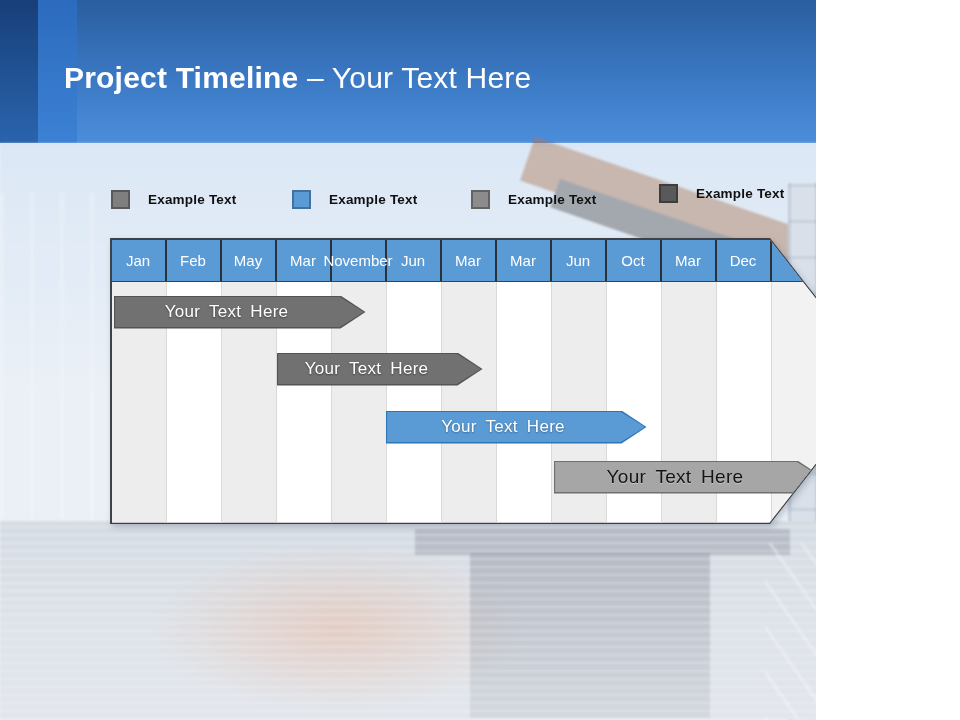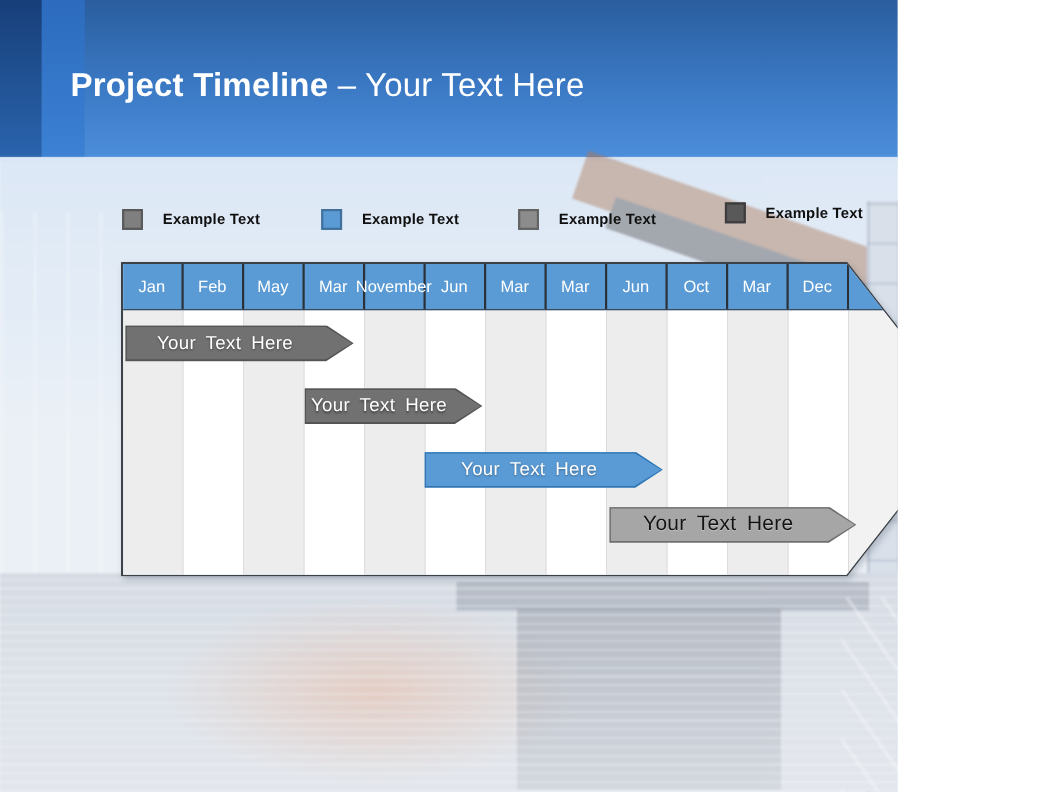--- a/index.html
+++ b/index.html
@@ -90,21 +90,21 @@
   .tl-month { width:55px; box-sizing:border-box; border-right:2px solid #2b3138;
     color:#ffffff; font-size:15px; display:flex; align-items:center; justify-content:center; }
   .tl-header-fill { flex:1; background:#5B9BD5; }
   .tl-cols { position:absolute; left:0; top:42px; bottom:0; width:100%; display:flex; }
   .tl-col { width:55px; box-sizing:border-box; border-right:1px solid #d9d9d9; background:#ffffff; }
   .tl-col.odd { background:#ededed; }
   .tl-cols-fill { flex:1; background:#f1f2f1; }
 
   
   .bar { position:absolute; height:33px;
-    clip-path:polygon(0 0, calc(100% - 25px) 0, 100% 50%, calc(100% - 25px) 100%, 0 100%); }
+    clip-path:polygon(0 0, calc(100% - 25px) 0, 100% 50%, calc(100% - 25px) 100%, 0 100%);padding-left:44px; }
   .bar-fill { position:absolute; inset:1.6px;
     clip-path:polygon(0 0, calc(100% - 24px) 0, 100% 50%, calc(100% - 24px) 100%, 0 100%);
     display:flex; align-items:center; justify-content:center;
     box-sizing:border-box; padding-right:26px; white-space:nowrap; }
   .bar-label { font-size:17px; word-spacing:4px; letter-spacing:.3px; }
   .b1 { left:2px;   top:56px;  width:208px; }
   .b2 { left:165px; top:113px; width:162px; }
   .b3 { left:274px; top:171px; width:217px; }
   .b4 { left:442px; top:221px; width:225px; }
   .b1, .b2 { background:#545454; }

